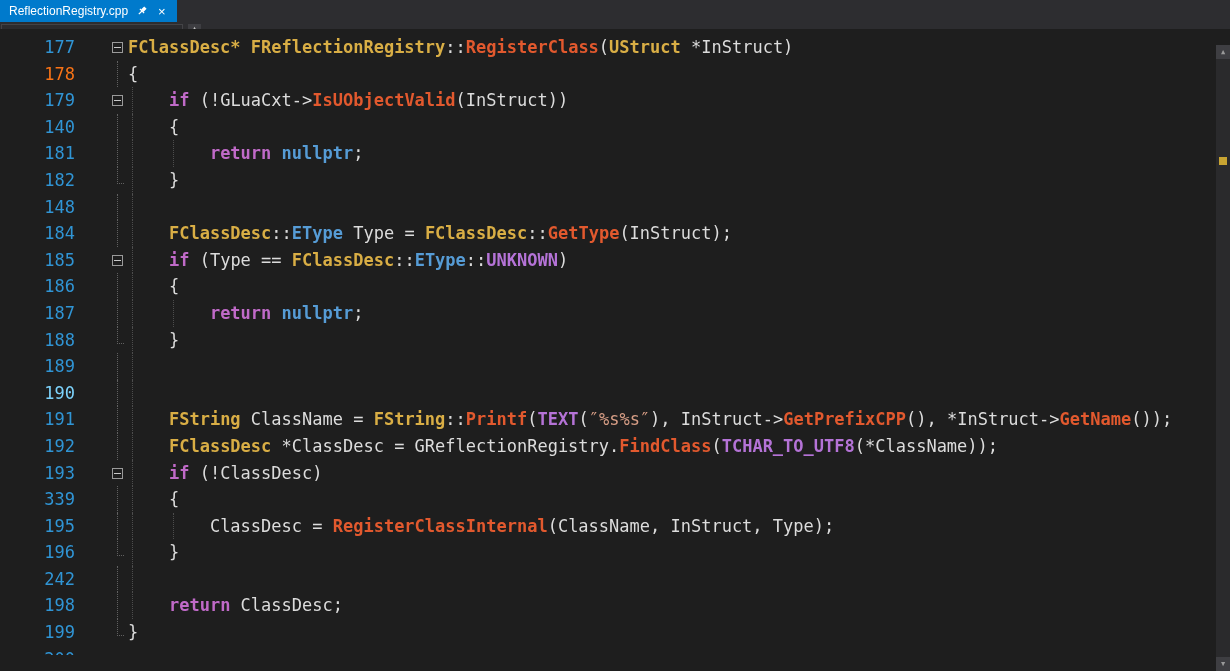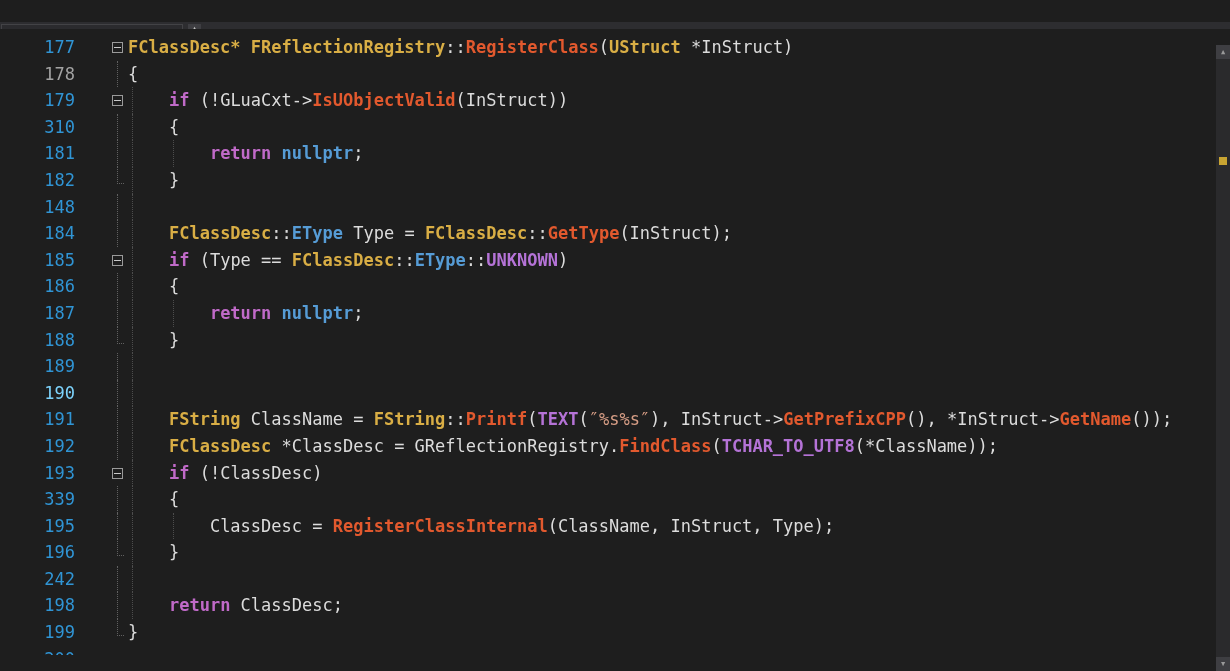--- a/index.html
+++ b/index.html
@@ -44,38 +44,53 @@
         font-size:7px;line-height:14px;text-align:center;cursor:pointer;}
   .sbtn.up{top:0;}
   .sbtn.down{bottom:0;}
   .sbmarker{position:absolute;left:3px;top:112px;width:8px;height:8px;background:#c8a432;}
 </style>
 </head>
 <body>
 
 <div class="page">
 
+  <div class="tabbar">
+    <div class="tab">
+      <span>ReflectionRegistry.cpp</span>
+      <span class="ticon">
+        <svg width="12" height="12" viewBox="0 0 12 12">
+          <g transform="rotate(45 6 6)" stroke="#ffffff" stroke-width="1.2" fill="#ffffff">
+            <rect x="4.3" y="1.2" width="3.4" height="4.4" stroke="none"></rect>
+            <line x1="3" y1="6" x2="9" y2="6"></line>
+            <line x1="6" y1="6" x2="6" y2="10.5"></line>
+          </g>
+        </svg>
+      </span>
+      <span class="ticon close">×</span>
+    </div>
+  </div>
 
   <div class="navbar">
     <div class="combo">
       <span class="val"></span>
       <span class="arrow">▾</span>
     </div>
     <div class="spinner">
       <div class="spincell">▲</div>
       <div class="spincell">▼</div>
     </div>
   </div>
 
   <div class="editor">
     <div class="code-rows">
         <div class="row"><div class="num" style="color: rgb(48, 149, 213);">177</div><div class="fold"><div class="fbox"></div></div><div class="code"><span style="color: rgb(217, 174, 69); font-weight: bold;">FClassDesc*</span><span style="color: rgb(220, 220, 220);"> </span><span style="color: rgb(217, 174, 69); font-weight: bold;">FReflectionRegistry</span><span style="color: rgb(220, 220, 220);">::</span><span style="color: rgb(226, 89, 46); font-weight: bold;">RegisterClass</span><span style="color: rgb(220, 220, 220);">(</span><span style="color: rgb(217, 174, 69); font-weight: bold;">UStruct</span><span style="color: rgb(220, 220, 220);"> *InStruct)</span></div></div>
-        <div class="row"><div class="num" style="color: #a3a3a3;">178</div><div class="fold"><div class="vline"></div></div><div class="code"><span style="color: rgb(220, 220, 220);">{</span></div></div>
+        <div class="row"><div class="num" style="color: #f97316;">178</div><div class="fold"><div class="vline"></div></div><div class="code"><span style="color: rgb(220, 220, 220);">{</span></div></div>
         <div class="row"><div class="num" style="color: rgb(48, 149, 213);">179</div><div class="fold"><div class="fbox"></div></div><div class="code"><div class="guide" style="left: calc(0ch + 4px);"></div><span style="color: rgb(220, 220, 220);">    </span><span style="color: rgb(192, 106, 200); font-weight: bold;">if</span><span style="color: rgb(220, 220, 220);"> (!GLuaCxt-&gt;</span><span style="color: rgb(226, 89, 46); font-weight: bold;">IsUObjectValid</span><span style="color: rgb(220, 220, 220);">(InStruct))</span></div></div>
-        <div class="row"><div class="num" style="color: rgb(48, 149, 213);">310</div><div class="fold"><div class="vline"></div></div><div class="code"><div class="guide" style="left: calc(0ch + 4px);"></div><span style="color: rgb(220, 220, 220);">    {</span></div></div>
+        <div class="row"><div class="num" style="color: rgb(48, 149, 213);">140</div><div class="fold"><div class="vline"></div></div><div class="code"><div class="guide" style="left: calc(0ch + 4px);"></div><span style="color: rgb(220, 220, 220);">    {</span></div></div>
         <div class="row"><div class="num" style="color: rgb(48, 149, 213);">181</div><div class="fold"><div class="vline"></div></div><div class="code"><div class="guide" style="left: calc(0ch + 4px);"></div><div class="guide" style="left: calc(4ch + 4px);"></div><span style="color: rgb(220, 220, 220);">        </span><span style="color: rgb(192, 106, 200); font-weight: bold;">return</span><span style="color: rgb(220, 220, 220);"> </span><span style="color: rgb(86, 156, 214); font-weight: bold;">nullptr</span><span style="color: rgb(220, 220, 220);">;</span></div></div>
         <div class="row"><div class="num" style="color: rgb(48, 149, 213);">182</div><div class="fold"><div class="endmark"></div></div><div class="code"><div class="guide" style="left: calc(0ch + 4px);"></div><span style="color: rgb(220, 220, 220);">    }</span></div></div>
         <div class="row"><div class="num" style="color: rgb(48, 149, 213);">148</div><div class="fold"><div class="vline"></div></div><div class="code"><div class="guide" style="left: calc(0ch + 4px);"></div></div></div>
         <div class="row"><div class="num" style="color: rgb(48, 149, 213);">184</div><div class="fold"><div class="vline"></div></div><div class="code"><div class="guide" style="left: calc(0ch + 4px);"></div><span style="color: rgb(220, 220, 220);">    </span><span style="color: rgb(217, 174, 69); font-weight: bold;">FClassDesc</span><span style="color: rgb(220, 220, 220);">::</span><span style="color: rgb(86, 156, 214); font-weight: bold;">EType</span><span style="color: rgb(220, 220, 220);"> Type = </span><span style="color: rgb(217, 174, 69); font-weight: bold;">FClassDesc</span><span style="color: rgb(220, 220, 220);">::</span><span style="color: rgb(226, 89, 46); font-weight: bold;">GetType</span><span style="color: rgb(220, 220, 220);">(InStruct);</span></div></div>
         <div class="row"><div class="num" style="color: rgb(48, 149, 213);">185</div><div class="fold"><div class="fbox"></div></div><div class="code"><div class="guide" style="left: calc(0ch + 4px);"></div><span style="color: rgb(220, 220, 220);">    </span><span style="color: rgb(192, 106, 200); font-weight: bold;">if</span><span style="color: rgb(220, 220, 220);"> (Type == </span><span style="color: rgb(217, 174, 69); font-weight: bold;">FClassDesc</span><span style="color: rgb(220, 220, 220);">::</span><span style="color: rgb(86, 156, 214); font-weight: bold;">EType</span><span style="color: rgb(220, 220, 220);">::</span><span style="color: rgb(181, 115, 215); font-weight: bold;">UNKNOWN</span><span style="color: rgb(220, 220, 220);">)</span></div></div>
         <div class="row"><div class="num" style="color: rgb(48, 149, 213);">186</div><div class="fold"><div class="vline"></div></div><div class="code"><div class="guide" style="left: calc(0ch + 4px);"></div><span style="color: rgb(220, 220, 220);">    {</span></div></div>
         <div class="row"><div class="num" style="color: rgb(48, 149, 213);">187</div><div class="fold"><div class="vline"></div></div><div class="code"><div class="guide" style="left: calc(0ch + 4px);"></div><div class="guide" style="left: calc(4ch + 4px);"></div><span style="color: rgb(220, 220, 220);">        </span><span style="color: rgb(192, 106, 200); font-weight: bold;">return</span><span style="color: rgb(220, 220, 220);"> </span><span style="color: rgb(86, 156, 214); font-weight: bold;">nullptr</span><span style="color: rgb(220, 220, 220);">;</span></div></div>
         <div class="row"><div class="num" style="color: rgb(48, 149, 213);">188</div><div class="fold"><div class="endmark"></div></div><div class="code"><div class="guide" style="left: calc(0ch + 4px);"></div><span style="color: rgb(220, 220, 220);">    }</span></div></div>
         <div class="row"><div class="num" style="color: rgb(48, 149, 213);">189</div><div class="fold"><div class="vline"></div></div><div class="code"><div class="guide" style="left: calc(0ch + 4px);"></div></div></div>
         <div class="row"><div class="num" style="color: #7dd3fc;">190</div><div class="fold"><div class="vline"></div></div><div class="code"><div class="guide" style="left: calc(0ch + 4px);"></div><span style="color: rgb(220, 220, 220);">    </span></div></div>

